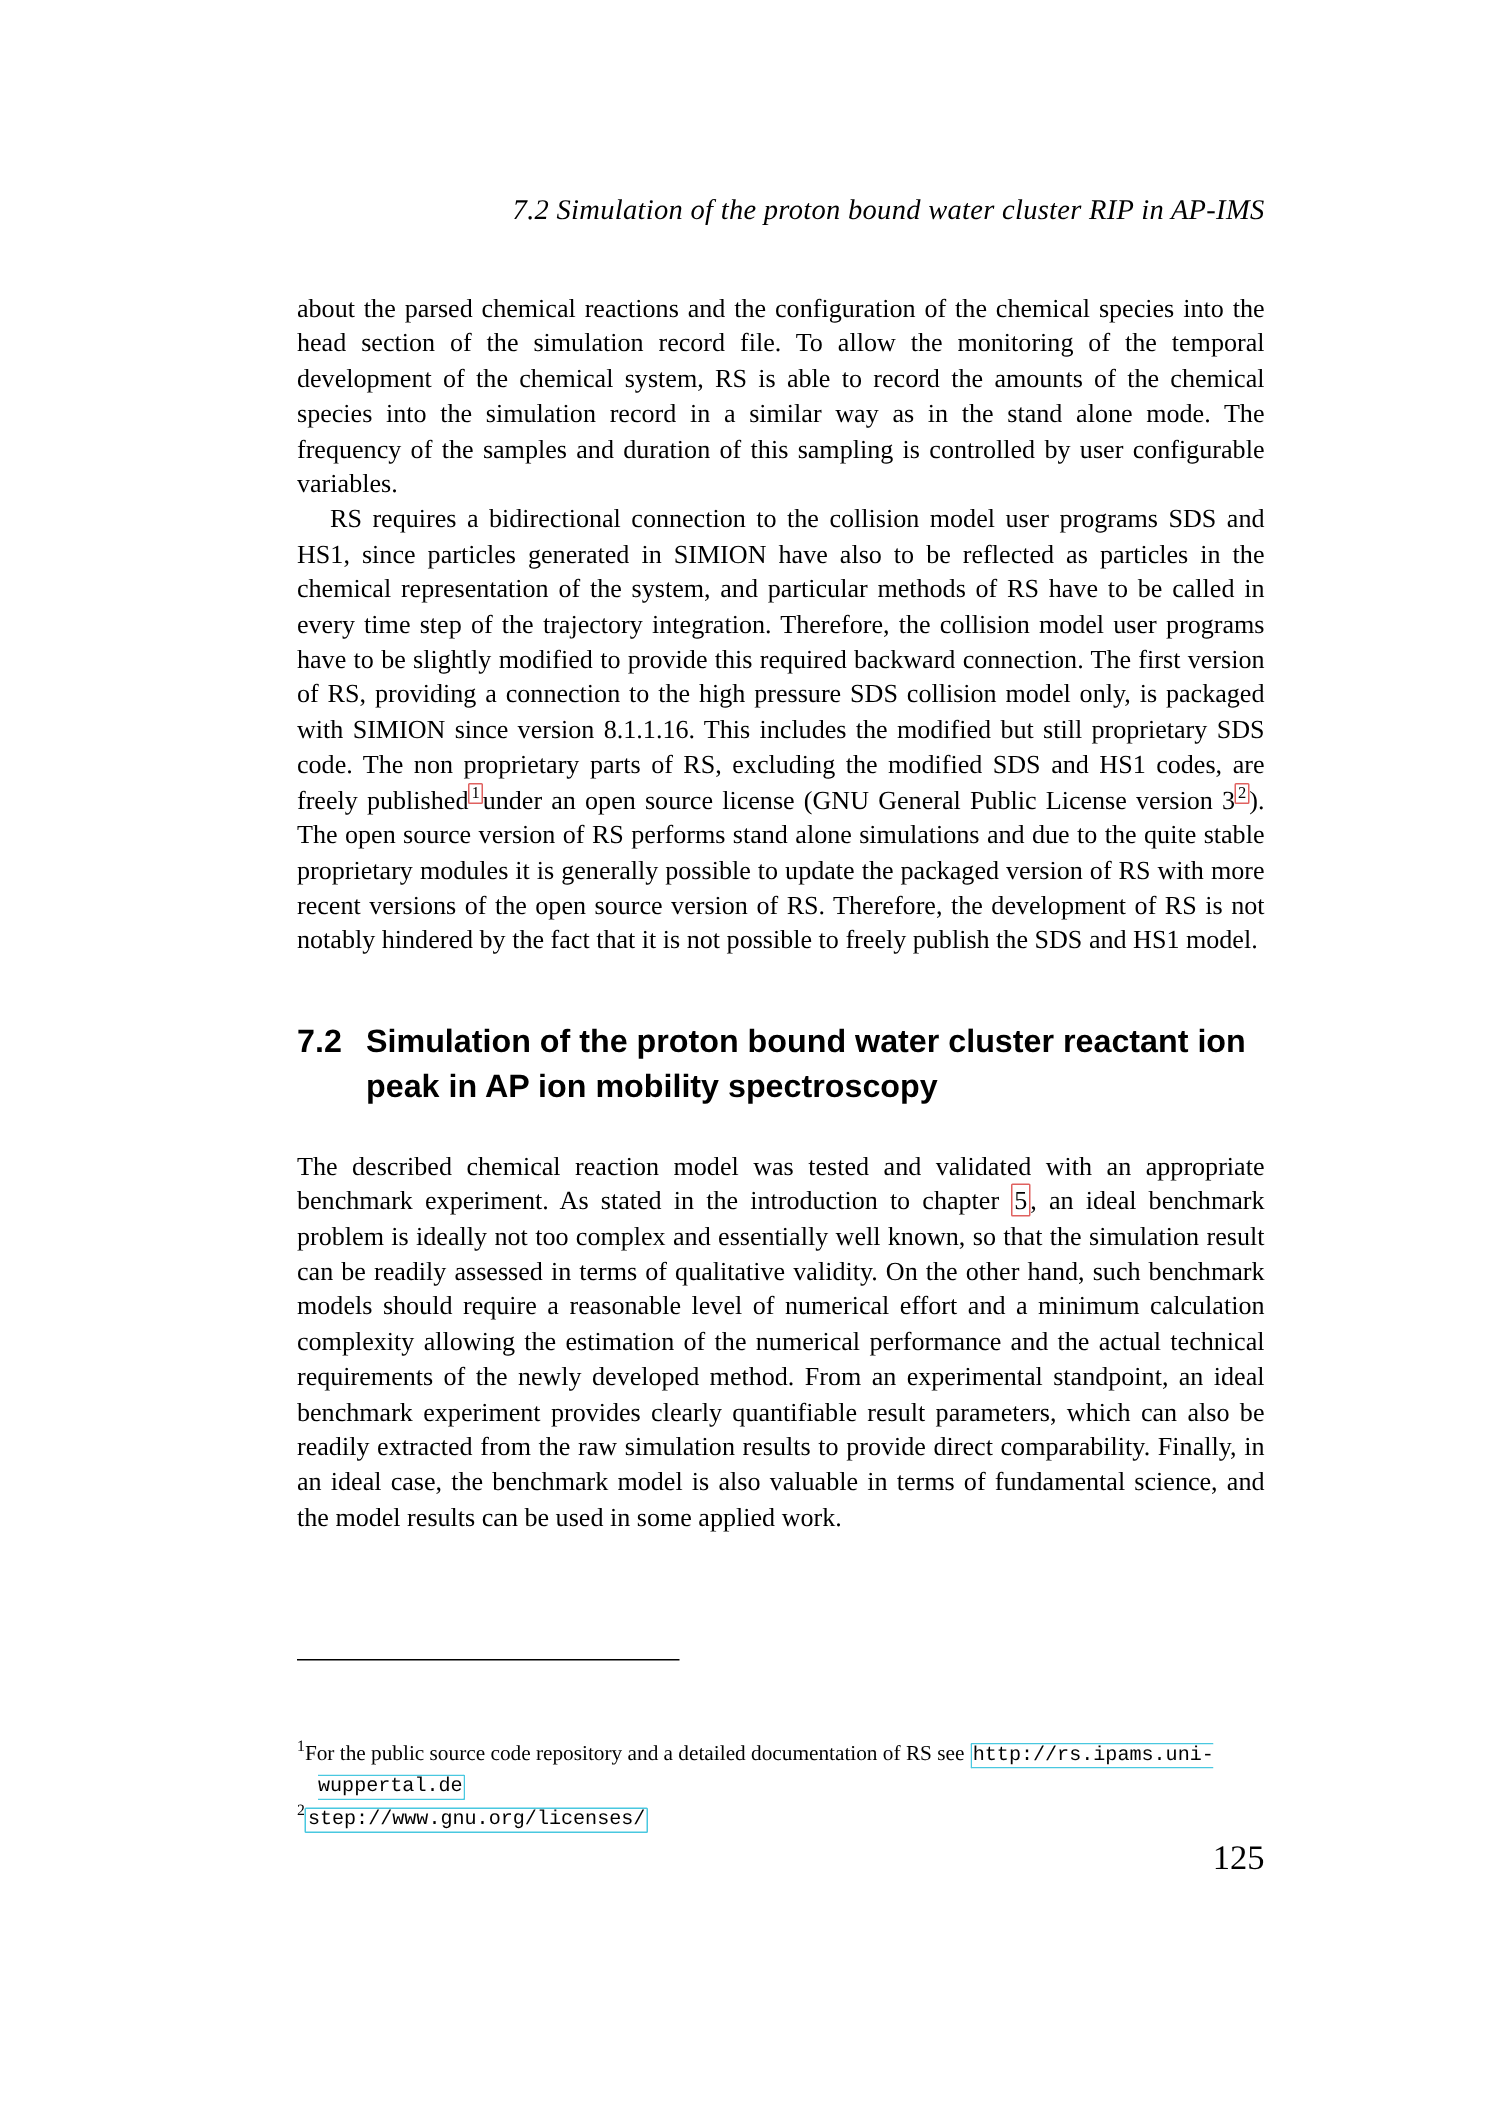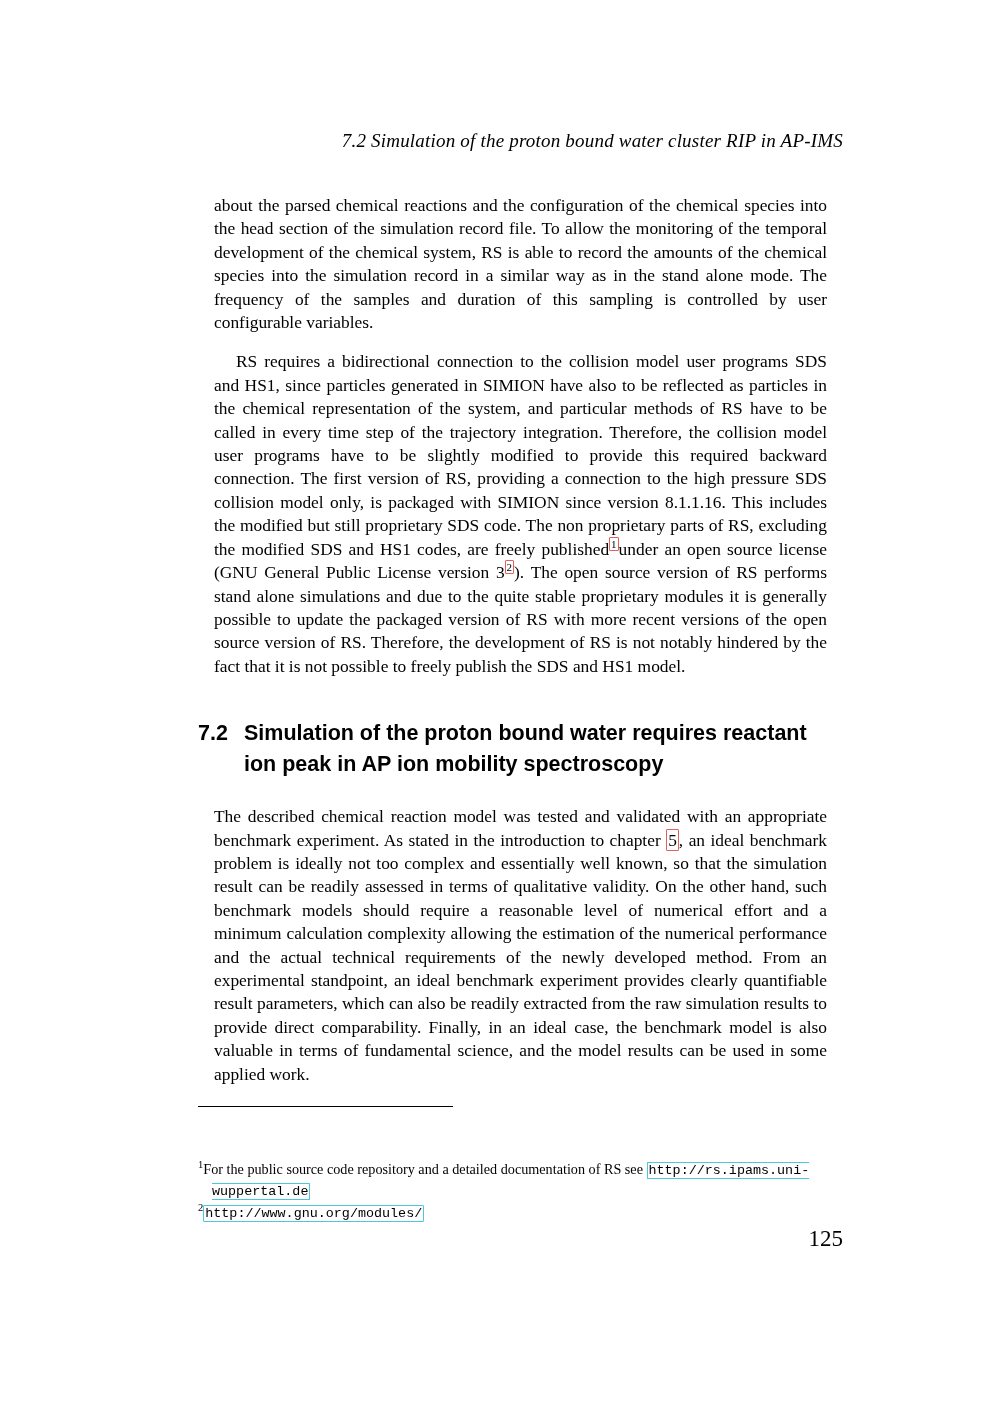--- a/index.html
+++ b/index.html
@@ -30,21 +30,21 @@
     font-style: italic;
     font-size: 19px;
     text-align: right;
     letter-spacing: 0.2px;
     margin-bottom: 42px;
   }
   p.body {
     font-size: 17.4px;
     line-height: 1.345;
     text-align: justify;
-    margin: 16px;
+    margin: 0;
     text-indent: 0;
     -webkit-hyphens: auto;
     hyphens: auto;
   }
   p.body.indent {
     text-indent: 22px;
   }
   h2.section {
     font-family: "Liberation Sans", sans-serif;
     font-size: 21.5px;
@@ -119,29 +119,29 @@
 <div class="page">
 
   <div class="content">
 
     <div class="runhead">7.2  Simulation of the proton bound water cluster RIP in AP-IMS</div>
 
     <p class="body">about the parsed chemical reactions and the configuration of the chemical species into the head section of the simulation record file. To allow the monitoring of the temporal development of the chemical system, RS is able to record the amounts of the chemical species into the simulation record in a similar way as in the stand alone mode. The frequency of the samples and duration of this sampling is controlled by user configurable variables.</p>
 
     <p class="body indent"><span>RS requires a bidirectional connection to the collision model user programs SDS and HS1, since particles generated in SIMION have also to be reflected as particles in the chemical representation of the system, and particular methods of RS have to be called in every time step of the trajectory integration. Therefore, the collision model user programs have to be slightly modified to provide this required backward connection. The first version of RS, providing a connection to the high pressure SDS collision model only, is packaged with SIMION since version 8.1.1.16. This includes the modified but still proprietary SDS code. The non proprietary parts of RS, excluding the modified SDS and HS1 codes, are freely published</span><sup class="fn boxlink">1</sup><span>under an open source license (GNU General Public License version 3</span><sup class="fn boxlink">2</sup><span>). The open source version of RS performs stand alone simulations and due to the quite stable proprietary modules it is generally possible to update the packaged version of RS with more recent versions of the open source version of RS. Therefore, the development of RS is not notably hindered by the fact that it is not possible to freely publish the SDS and HS1 model.</span></p>
 
-    <h2 class="section"><span class="snum">7.2</span><span>Simulation of the proton bound water requires reactant ion peak in AP ion mobility spectroscopy</span></h2>
+    <h2 class="section"><span class="snum">7.2</span><span>Simulation of the proton bound water cluster reactant ion peak in AP ion mobility spectroscopy</span></h2>
 
     <p class="body"><span>The described chemical reaction model was tested and validated with an appropriate benchmark experiment. As stated in the introduction to chapter</span> <span class="boxlink">5</span><span>, an ideal benchmark problem is ideally not too complex and essentially well known, so that the simulation result can be readily assessed in terms of qualitative validity. On the other hand, such benchmark models should require a reasonable level of numerical effort and a minimum calculation complexity allowing the estimation of the numerical performance and the actual technical requirements of the newly developed method. From an experimental standpoint, an ideal benchmark experiment provides clearly quantifiable result parameters, which can also be readily extracted from the raw simulation results to provide direct comparability. Finally, in an ideal case, the benchmark model is also valuable in terms of fundamental science, and the model results can be used in some applied work.</span></p>
 
 
   </div>
 
   <div class="fnrule"></div>
 
   <div class="footnotes">
     <p><span class="fnmark">1</span><span>For the public source code repository and a detailed documentation of RS see </span><span class="mono boxlink-cyan">http://rs.ipams.uni-wuppertal.de</span></p>
-    <p><span class="fnmark">2</span><span class="mono boxlink-cyan">http://www.gnu.org/modules/</span></p>
+    <p><span class="fnmark">2</span><span class="mono boxlink-cyan">step://www.gnu.org/licenses/</span></p>
   </div>
 
   <div class="pagenum">125</div>
 
 </div>
 
 </body></html>

